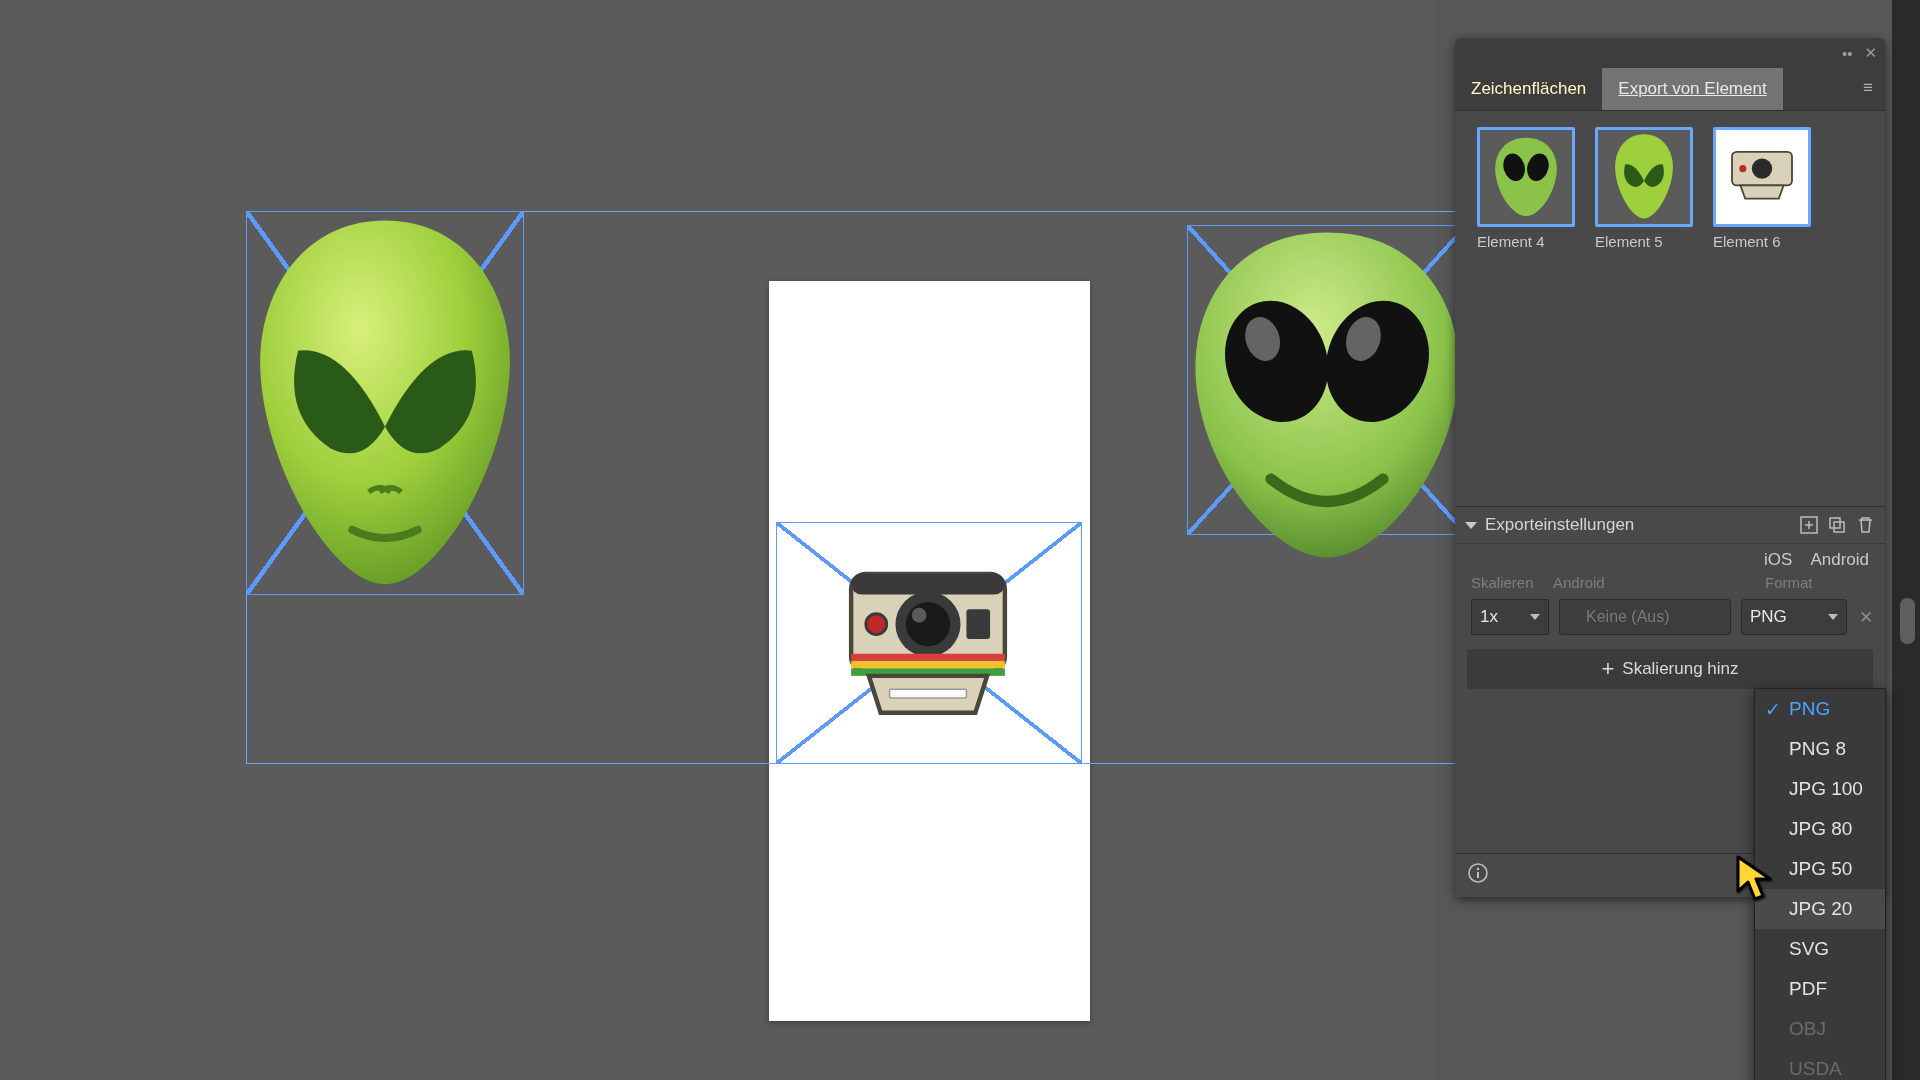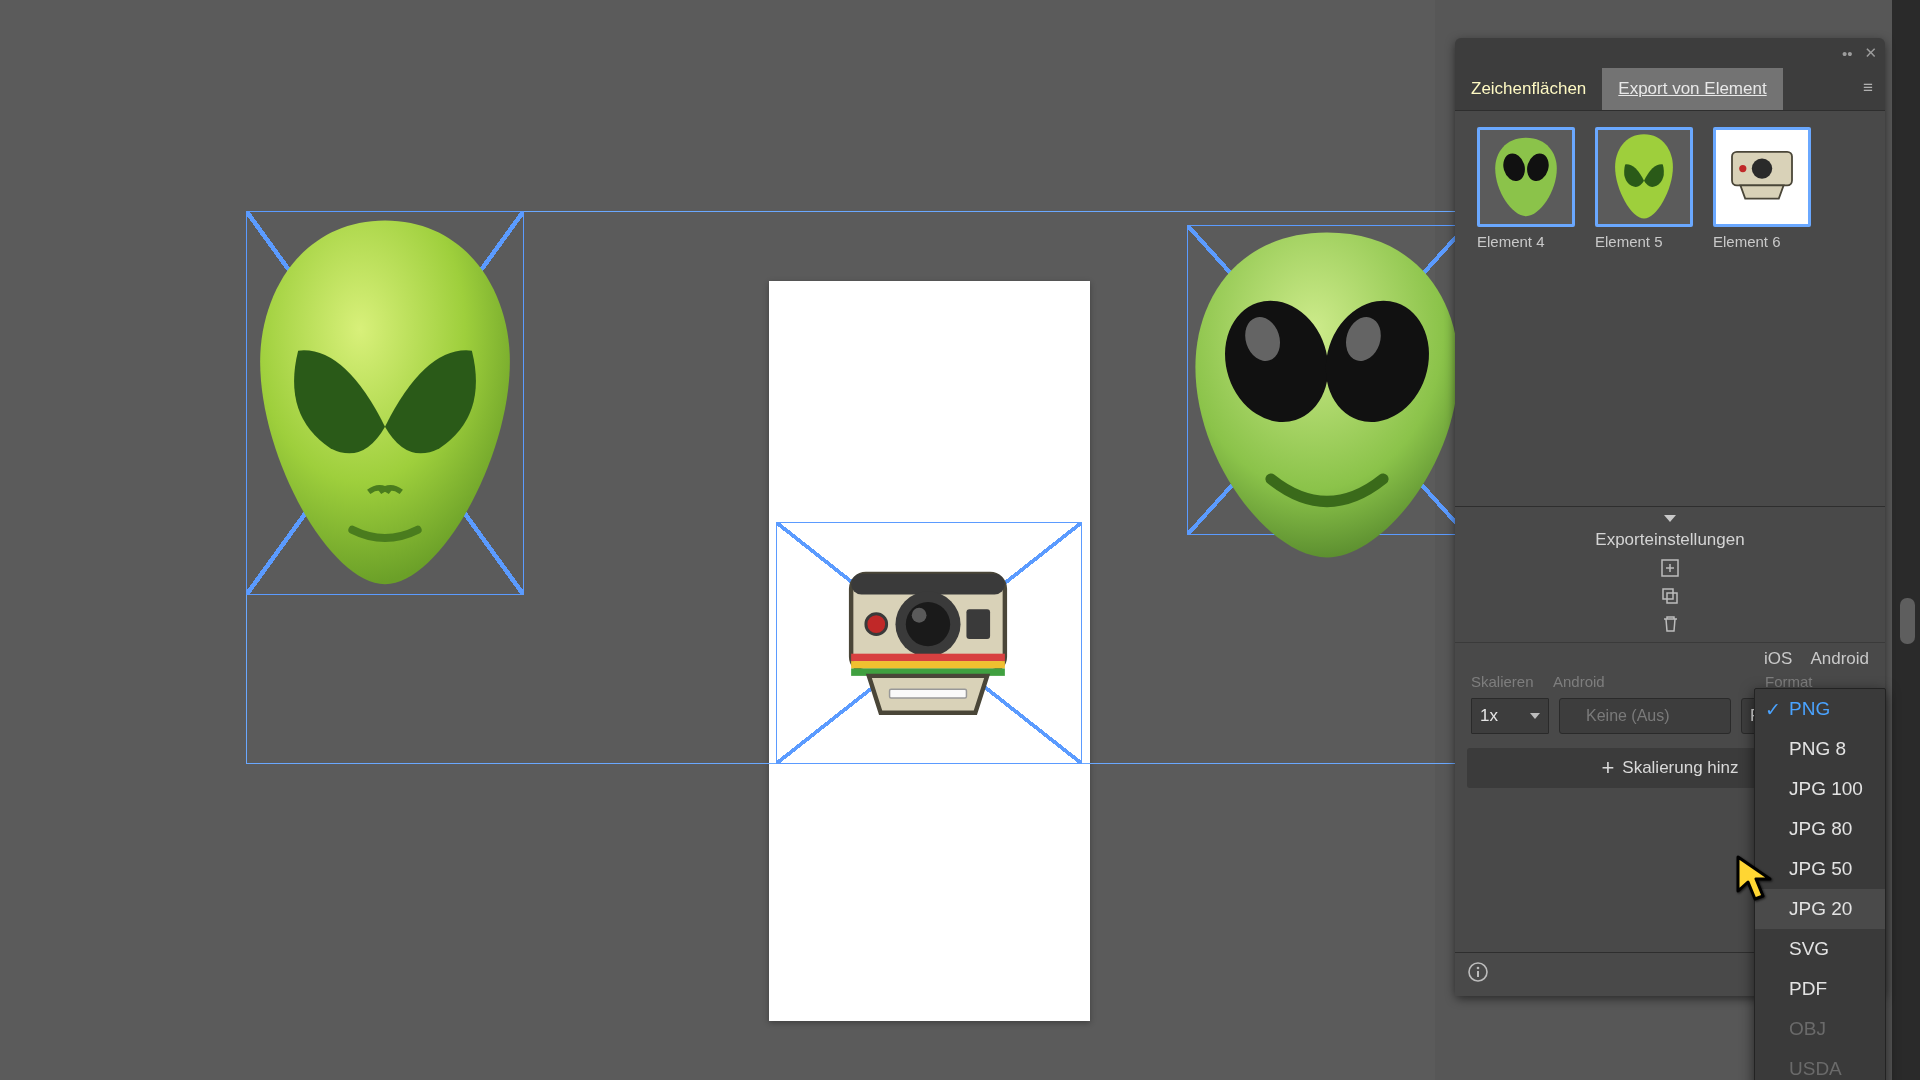--- a/index.html
+++ b/index.html
@@ -38,21 +38,21 @@
   .tab.active { background:#737373; color:#e8e8e8;text-decoration:underline; }
   .tab-menu { padding:10px 12px; color:#b0b0b0; cursor:pointer; }
 
   .thumbs-area { background:#494949; padding:16px 12px 6px; min-height:395px; }
   .thumb-row { display:flex; gap:10px; }
   .asset { width:108px; display:flex; flex-direction:column; align-items:stretch; gap:6px;padding-left:10px; }
   .asset .box { height:100px; border:3px solid #6aa8ff; border-radius:2px; background:#5b5b5b; display:flex; align-items:center; justify-content:center; overflow:hidden; }
   .asset .lbl { font-size:15px; color:#c9c9c9; }
 
   .settings { background:#494949; border-top:1px solid #2e2e2e; }
-  .settings-hdr { display:flex; align-items:center; gap:8px; padding:8px 10px; border-bottom:1px solid #3a3a3a;flex-direction:column; }
+  .settings-hdr { display:flex; align-items:center; gap:8px; padding:8px 10px; border-bottom:1px solid #3a3a3a; }
   .settings-hdr .t { flex:1; font-size:17px; color:#d4d4d4; }
   .hdr-ic { width:20px; height:20px; color:#bcbcbc; cursor:pointer; display:flex; align-items:center; justify-content:center; }
 
   .platform-row { display:flex; justify-content:flex-end; gap:18px; padding:6px 16px 2px; font-size:17px; }
 
   .cols-lbl { display:flex; padding:2px 16px 4px; gap:4px; font-size:15px; color:#7e7e7e; }
   .cols-lbl span:nth-child(1){ width:78px; }
   .cols-lbl span:nth-child(2){ flex:1; }
   .cols-lbl span:nth-child(3){ width:104px; }
 

